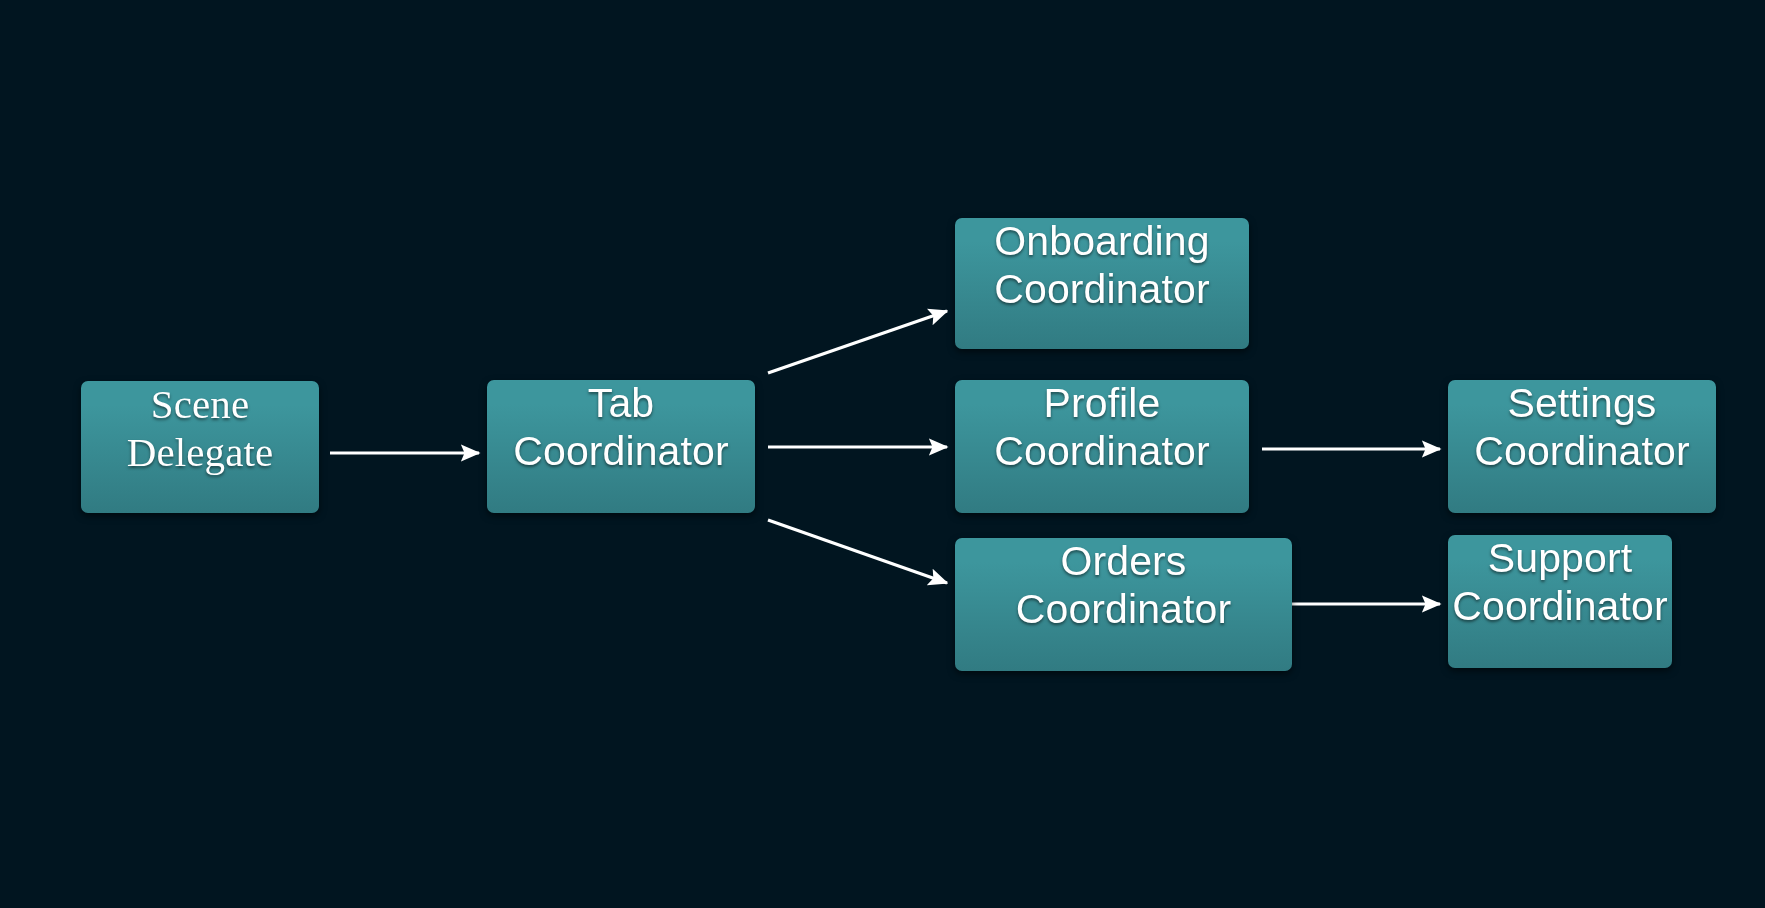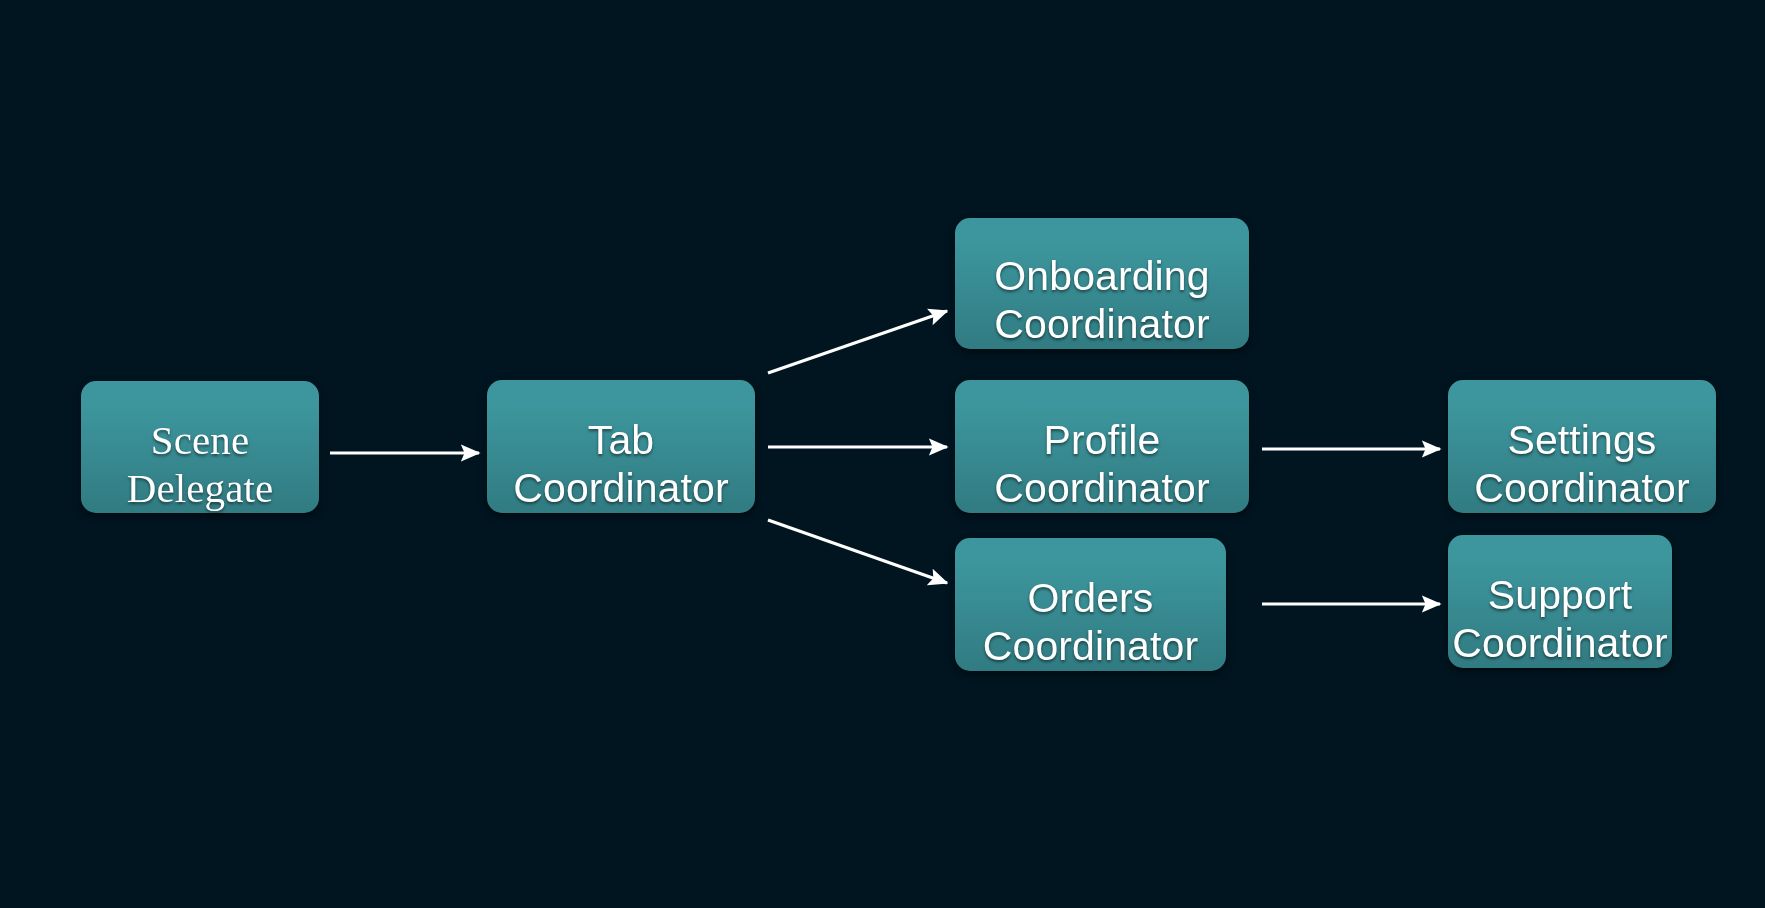--- a/index.html
+++ b/index.html
@@ -20,23 +20,23 @@
     left: 0;
     top: 0;
     width: 1765px;
     height: 908px;
     pointer-events: none;
   }
   .node {
     position: absolute;
     box-sizing: border-box;
     display: flex;
-    align-items: flex-end;
+    align-items: flex-start;
     justify-content: center;
-    border-radius: 15px;
+    border-radius: 7px;
     background: linear-gradient(180deg, #3d969d 0%, #379298 28%, #34858d 60%, #317b82 100%);
     box-shadow: 0 3px 7px rgba(0, 0, 0, 0.55);
   }
   .node-label {
     color: #ffffff;
     font-size: 41px;
     line-height: 1.17;
     text-align: center;
     letter-spacing: 0.1px;
     white-space: pre-line;
@@ -63,32 +63,32 @@
         <line x1="1262" y1="604" x2="1440" y2="604" stroke="#ffffff" stroke-width="3.2" marker-end="url(#arrowhead)"></line>
       </g>
   </svg>
 
   <div id="nodes">
       <div class="node" style="left: 81px; top: 381px; width: 238px; height: 132px; background: linear-gradient(rgb(61, 150, 157) 0%, rgb(61, 150, 157) 18%, rgb(49, 123, 130) 100%);">
         <div class="node-label" style="color: rgb(255, 255, 255); font-family: Liberation Serif, serif;">Scene
 Delegate</div>
       </div>
       <div class="node" style="left: 487px; top: 380px; width: 268px; height: 133px; background: linear-gradient(rgb(61, 150, 157) 0%, rgb(61, 150, 157) 18%, rgb(49, 123, 130) 100%);">
-        <div class="node-label" style="color: rgb(255, 255, 255); margin-top: 15px;">Tab
+        <div class="node-label" style="color: rgb(255, 255, 255);">Tab
 Coordinator</div>
       </div>
       <div class="node" style="left: 955px; top: 218px; width: 294px; height: 131px; background: linear-gradient(rgb(61, 150, 157) 0%, rgb(61, 150, 157) 18%, rgb(49, 123, 130) 100%);">
         <div class="node-label" style="color: rgb(255, 255, 255);">Onboarding
 Coordinator</div>
       </div>
       <div class="node" style="left: 955px; top: 380px; width: 294px; height: 133px; background: linear-gradient(rgb(61, 150, 157) 0%, rgb(61, 150, 157) 18%, rgb(49, 123, 130) 100%);">
-        <div class="node-label" style="color: rgb(255, 255, 255); margin-top: 22px;">Profile
+        <div class="node-label" style="color: rgb(255, 255, 255);">Profile
 Coordinator</div>
       </div>
-      <div class="node" style="left: 955px; top: 538px; width: 271px; height: 133px; background: linear-gradient(rgb(61, 150, 157) 0%, rgb(61, 150, 157) 18%, rgb(49, 123, 130) 100%);">
+      <div class="node" style="left: 955px; top: 538px; width: 337px; height: 133px; background: linear-gradient(rgb(61, 150, 157) 0%, rgb(61, 150, 157) 18%, rgb(49, 123, 130) 100%);">
         <div class="node-label" style="color: rgb(255, 255, 255);">Orders
 Coordinator</div>
       </div>
       <div class="node" style="left: 1448px; top: 380px; width: 268px; height: 133px; background: linear-gradient(rgb(61, 150, 157) 0%, rgb(61, 150, 157) 18%, rgb(49, 123, 130) 100%);">
         <div class="node-label" style="color: rgb(255, 255, 255);">Settings
 Coordinator</div>
       </div>
       <div class="node" style="left: 1448px; top: 535px; width: 224px; height: 133px; background: linear-gradient(rgb(61, 150, 157) 0%, rgb(61, 150, 157) 18%, rgb(49, 123, 130) 100%);">
         <div class="node-label" style="color: rgb(255, 255, 255);">Support
 Coordinator</div>

